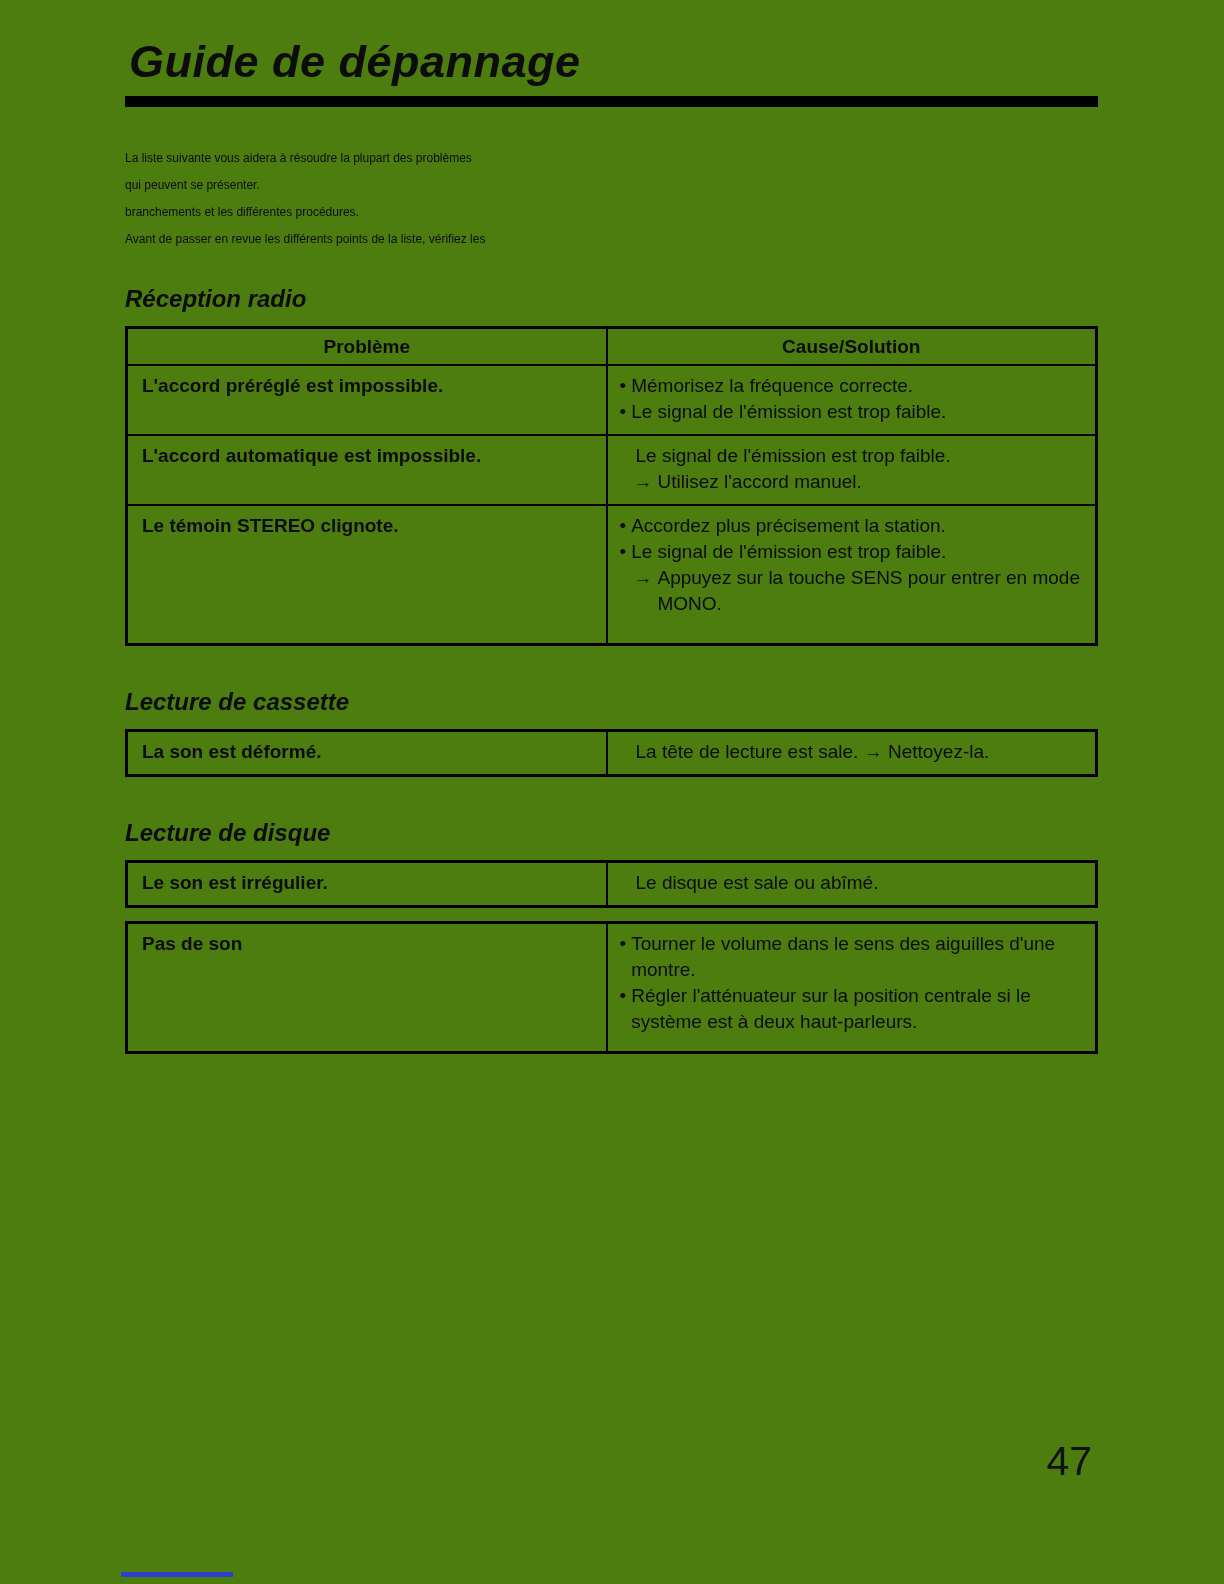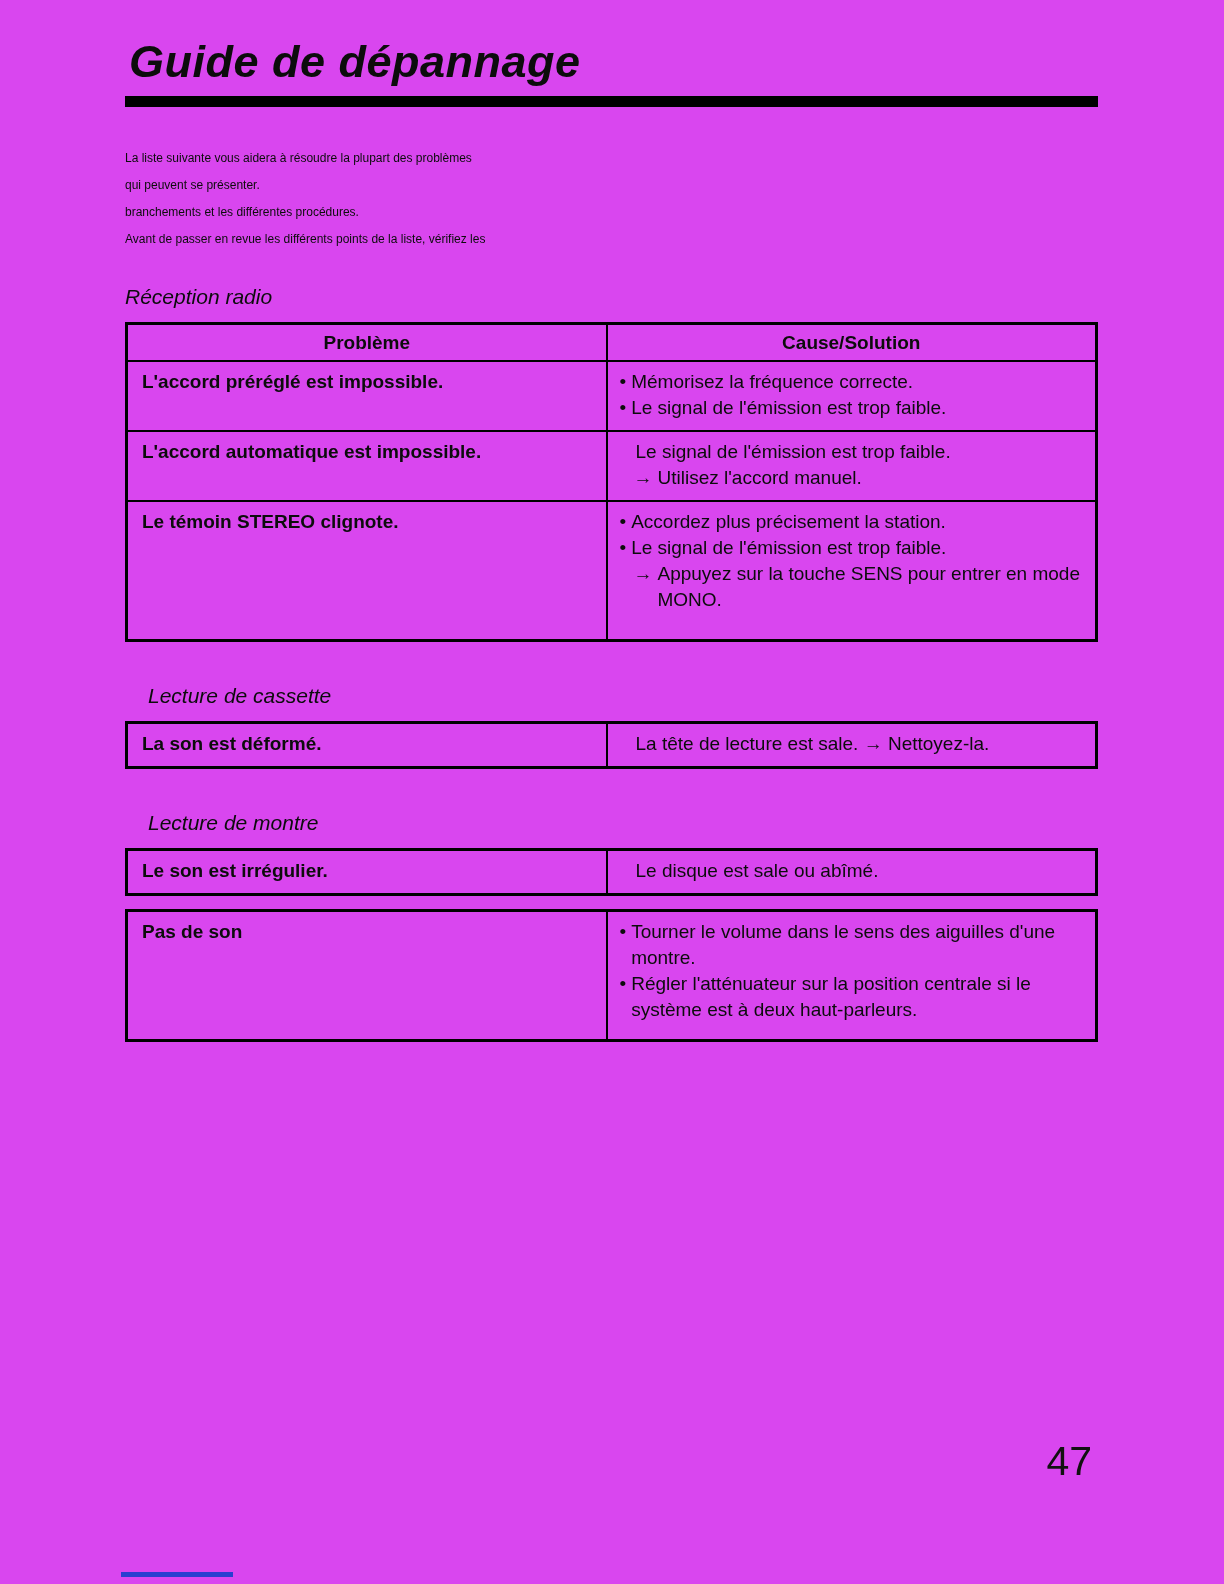--- a/index.html
+++ b/index.html
@@ -4,21 +4,21 @@
 <style>
   html, body {
     margin: 0;
     padding: 0;
     background: #ffffff;
   }
   .page {
     position: relative;
     width: 1224px;
     height: 1584px;
-    background: #d946ef;
+    background: #4d7c0f;
     color: #0c0c0c;
     font-family: "Liberation Sans", "DejaVu Sans", sans-serif;
     overflow: hidden;
     box-sizing: border-box;
     padding: 36px 127px 0 125px;
   }
   .content { width: 973px; }
 
   
   .title {
@@ -36,27 +36,27 @@
 
   
   .intro {
     margin-top: 38px;
     font-size: 12px;
     line-height: 27px;
   }
 
   
   .section-heading {
-    font-size: 21px;
-    font-weight: normal;
+    font-size: 24px;
+    font-weight: bold;
     font-style: italic;
     margin: 0;
   }
   .gap-lg { margin-top: 32px; }
-  .gap-xl { margin-top: 42px; margin-left: 23px; }
+  .gap-xl { margin-top: 42px; }
 
   
   table.tbl {
     border-collapse: collapse;
     width: 973px;
     margin-top: 13px;
     table-layout: fixed;
   }
   table.tbl col.col-problem { width: 480px; }
   table.tbl th, table.tbl td {
@@ -193,21 +193,21 @@
           <td class="cause">
             <div class="cause-line p">
 
               <span>La tête de lecture est sale. → Nettoyez-la.</span>
             </div>
           </td>
         </tr>
       </tbody>
     </table>
 
-    <h2 class="section-heading gap-xl">Lecture de montre</h2>
+    <h2 class="section-heading gap-xl">Lecture de disque</h2>
 
     <table class="tbl">
       <colgroup>
           <col class="col-problem">
           <col class="col-cause">
         </colgroup>
       <tbody>
         <tr>
           <td class="prob">Le son est irrégulier.</td>
           <td class="cause">

